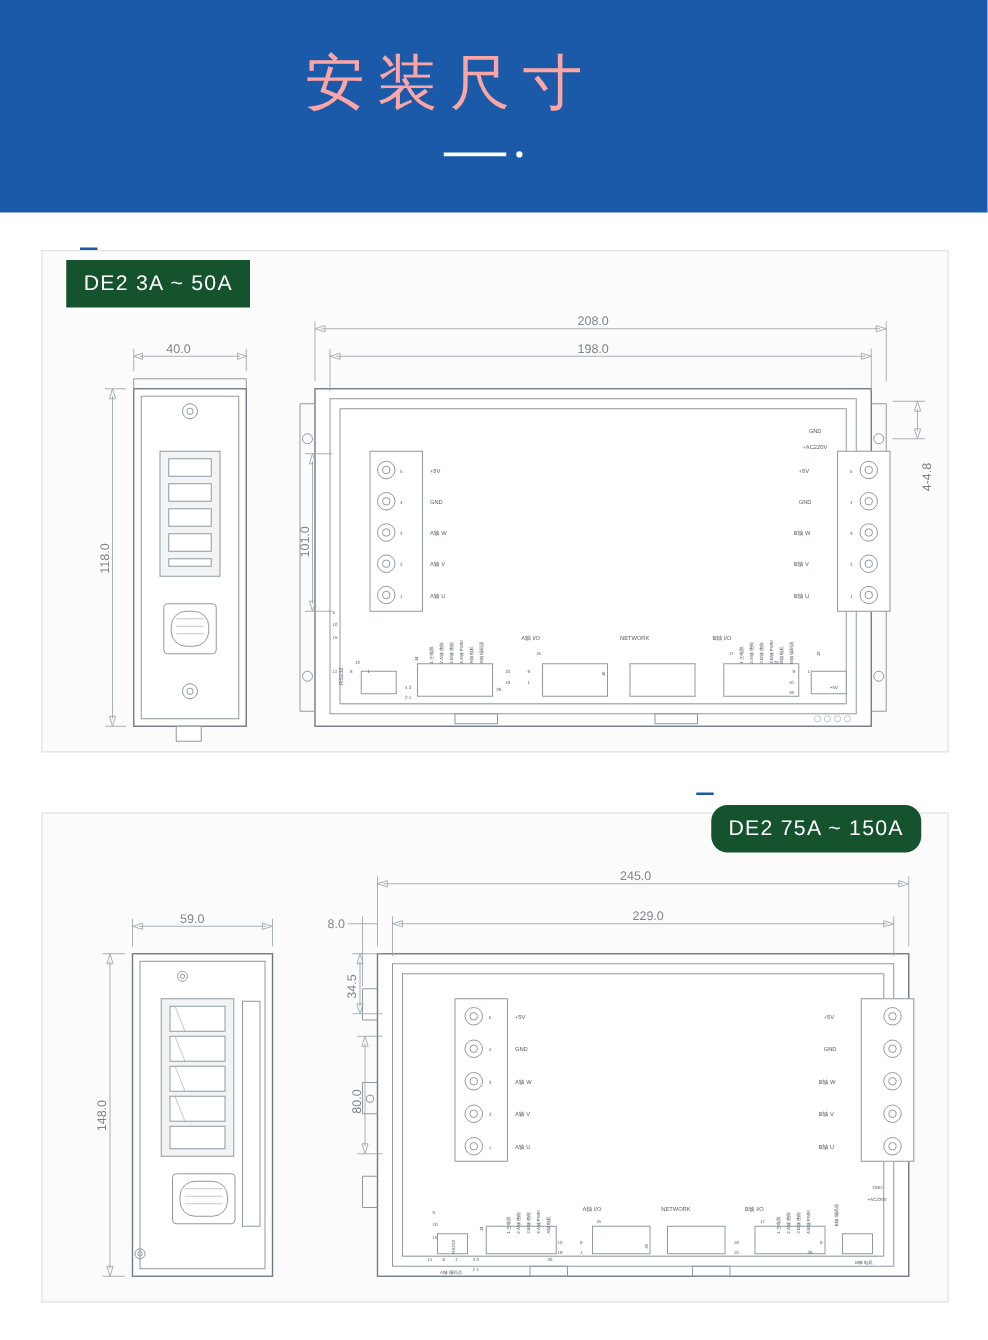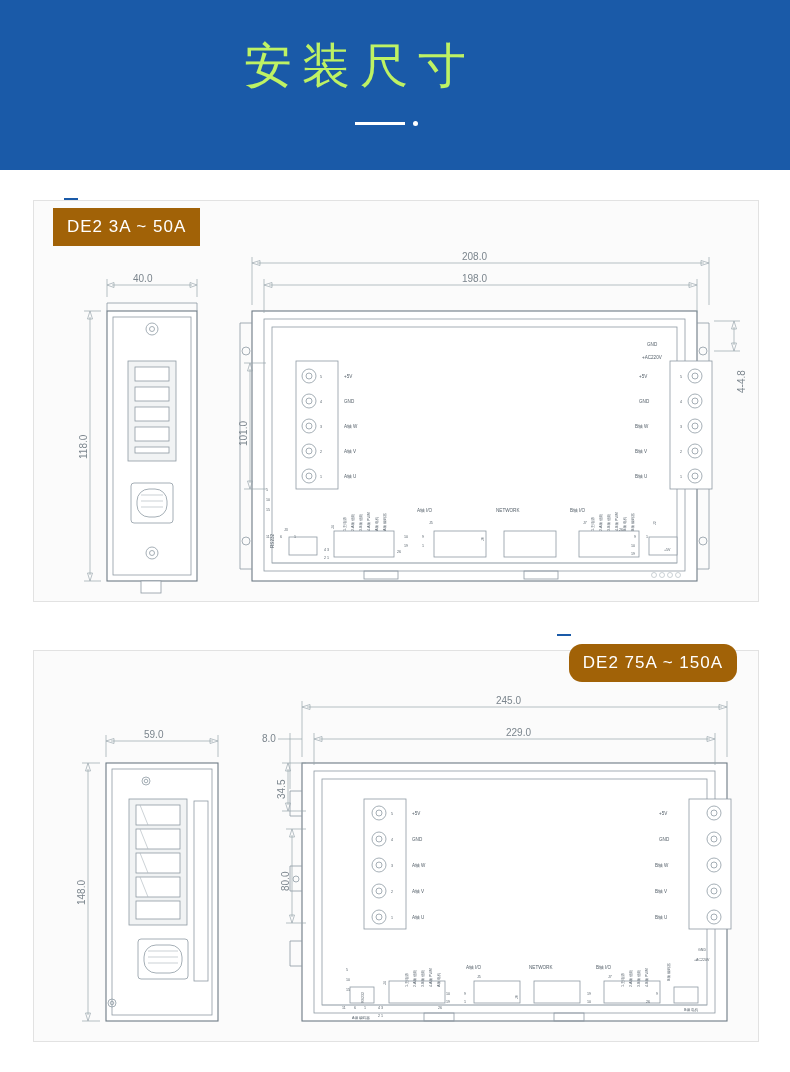--- a/index.html
+++ b/index.html
@@ -21,21 +21,21 @@
     left: 0; top: 0;
     width: 790px;
     height: 170px;
     background: #1a5aa8;
   }
   .banner-title {
     position: absolute;
     left: 0; top: 34px;
     width: 720px;
     text-align: center;
-    color: #bef264;
+    color: #fca5a5;
     font-size: 48px;
     letter-spacing: 10px;
     font-family: "Liberation Serif", serif;
     font-weight: normal;
   }
   .banner-underline {
     position: absolute;
     left: 355px;
     top: 122px;
     width: 50px;
@@ -56,21 +56,21 @@
   .panel {
     position: absolute;
     background: #fbfbfb;
     border: 1px solid #e2e2e2;
   }
   #panel-1 { left: 33px; top: 200px; width: 724px; height: 400px; }
   #panel-2 { left: 33px; top: 650px; width: 724px; height: 390px; }
 
   .tag {
     position: absolute;
-    background: #a16207;
+    background: #14532d;
     color: #fff;
     font-size: 17px;
     letter-spacing: 1px;
     padding: 0 14px;
     height: 38px;
     line-height: 38px;
     white-space: nowrap;
     font-family: "Liberation Sans", sans-serif;
   }
   #tag-1 { left: 53px; top: 208px; }

